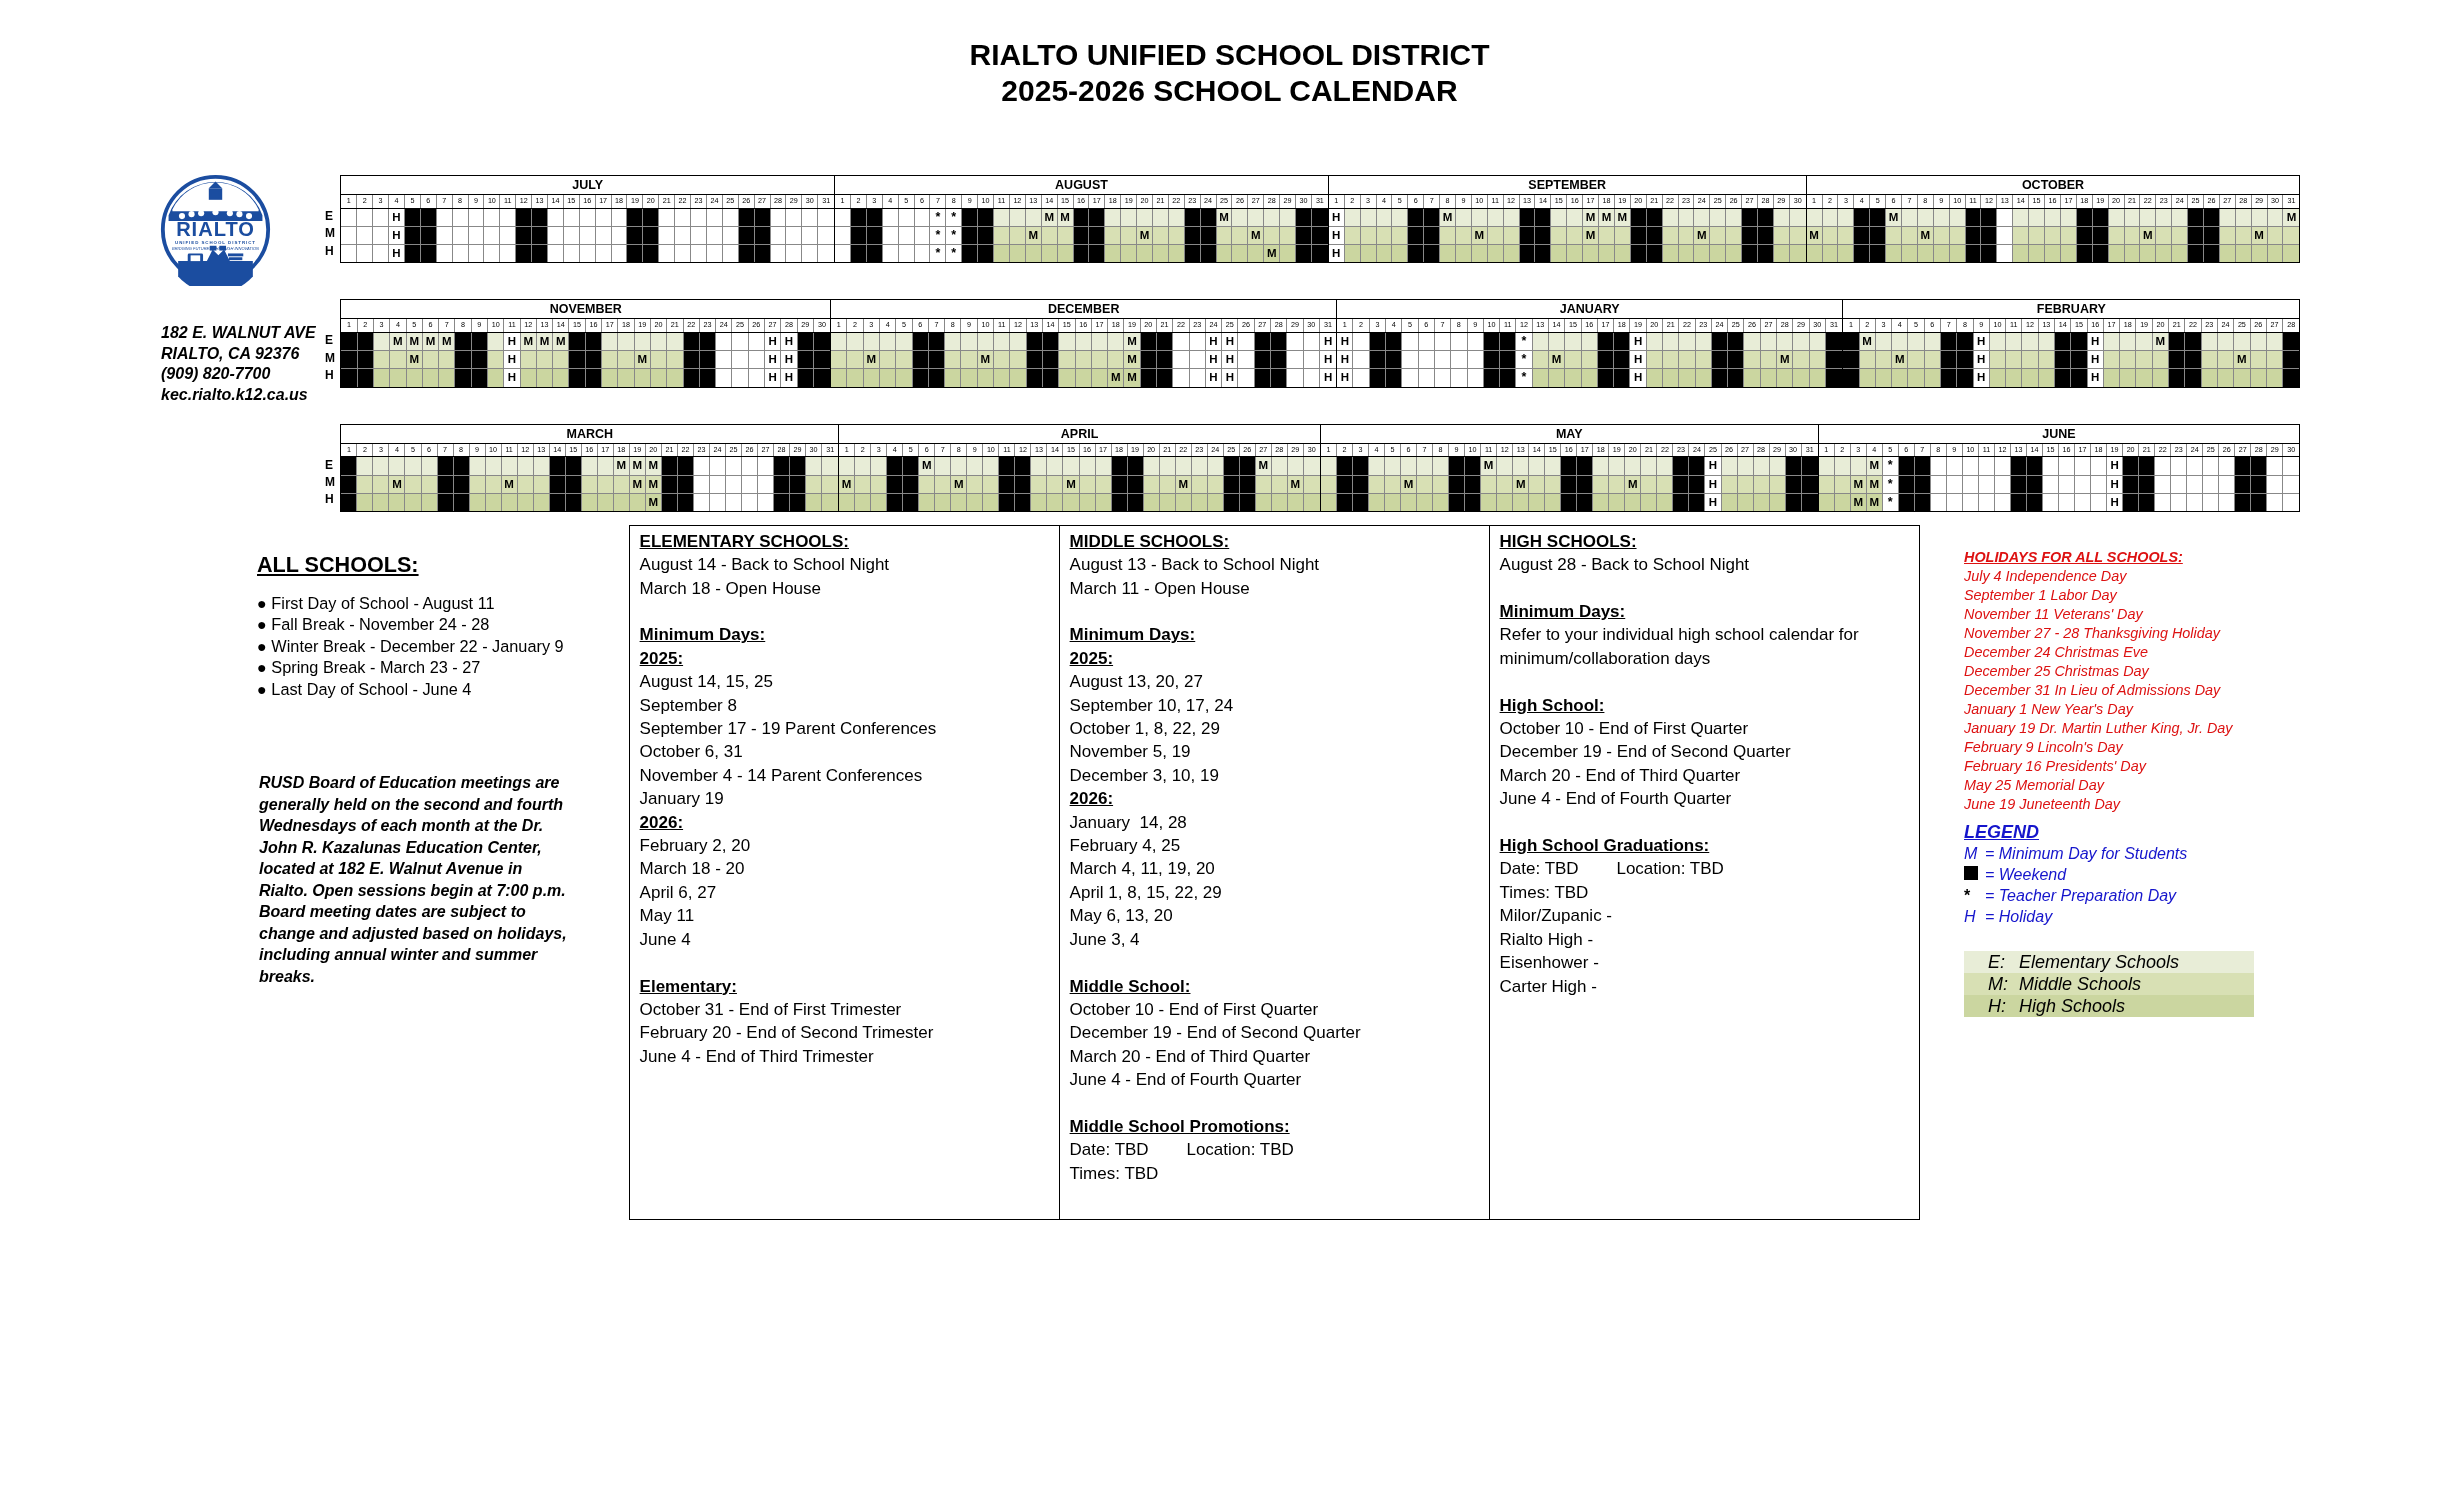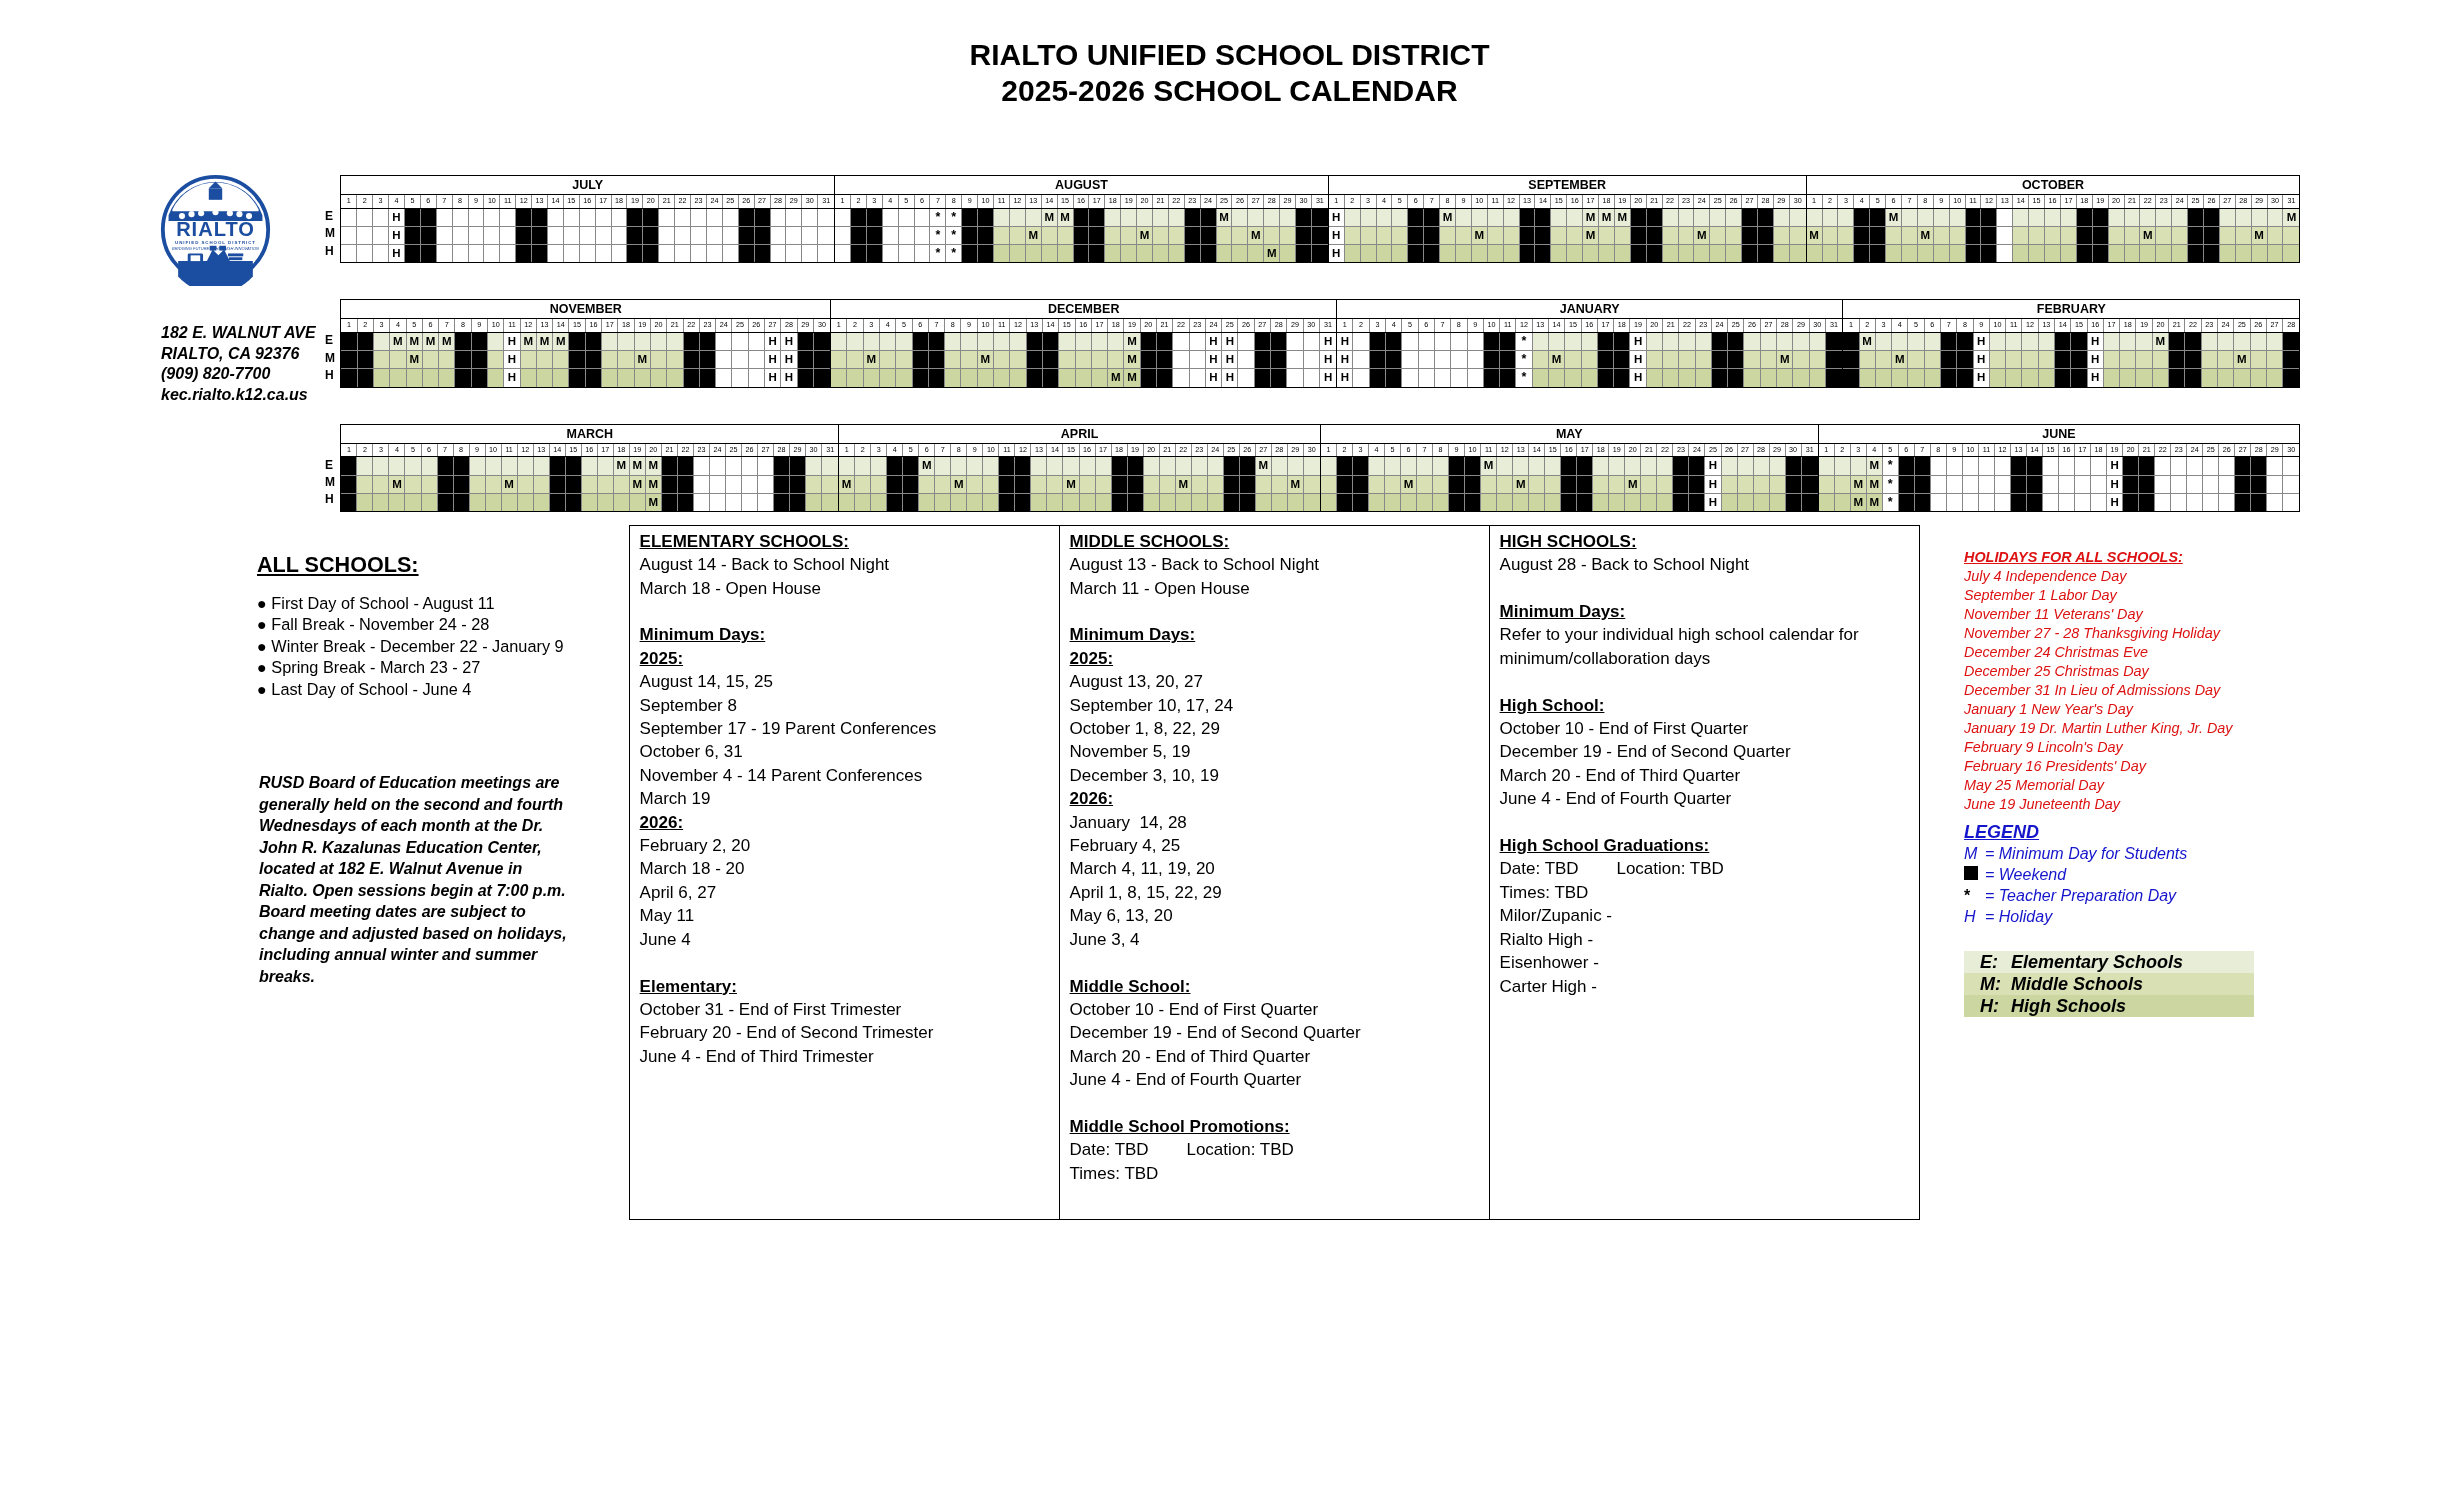--- a/index.html
+++ b/index.html
@@ -57,21 +57,21 @@
 
   .legend{position:absolute;left:1964px;top:821px;width:346px;color:#1515cc;font-style:italic;}
   .legend .hd{font-weight:bold;text-decoration:underline;font-size:18px;line-height:22px;}
   .legend-item{font-size:16px;line-height:21px;display:flex;align-items:center;}
   .legend-item .sym{width:21px;font-style:normal;font-weight:normal;flex:0 0 21px;}
   .legend-item .sym.letter{font-style:italic;}
   .legend-item .sq{width:14.4px;height:14.4px;background:#000;display:inline-block;}
   .legend-item .star-sym{color:#000;font-weight:bold;}
 
   .school-colors{position:absolute;left:1964px;top:951px;width:290px;font-style:italic;font-size:18px;}
-  .sc-row{height:22px;line-height:22px;padding-left:16px;font-weight:bold;}
+  .sc-row{height:22px;line-height:22px;padding-left:24px;}
   .sc-row .lab{display:inline-block;width:31px;}
 </style>
 </head>
 <body>
 
 <div class="title">
   <div>RIALTO UNIFIED SCHOOL DISTRICT</div>
   <div>2025-2026 SCHOOL CALENDAR</div>
 </div>
 
@@ -1757,21 +1757,21 @@
       <div class="col-line">August 14 - Back to School Night</div>
       <div class="col-line">March 18 - Open House</div>
       <div class="col-line col-s">&nbsp;</div>
       <div class="col-line col-h">Minimum Days:</div>
       <div class="col-line col-h">2025:</div>
       <div class="col-line">August 14, 15, 25</div>
       <div class="col-line">September 8</div>
       <div class="col-line">September 17 - 19 Parent Conferences</div>
       <div class="col-line">October 6, 31</div>
       <div class="col-line">November 4 - 14 Parent Conferences</div>
-      <div class="col-line">March 19</div>
+      <div class="col-line">January 19</div>
       <div class="col-line col-h">2026:</div>
       <div class="col-line">February 2, 20</div>
       <div class="col-line">March 18 - 20</div>
       <div class="col-line">April 6, 27</div>
       <div class="col-line">May 11</div>
       <div class="col-line">June 4</div>
       <div class="col-line col-s">&nbsp;</div>
       <div class="col-line col-h">Elementary:</div>
       <div class="col-line">October 31 - End of First Trimester</div>
       <div class="col-line">February 20 - End of Second Trimester</div>

